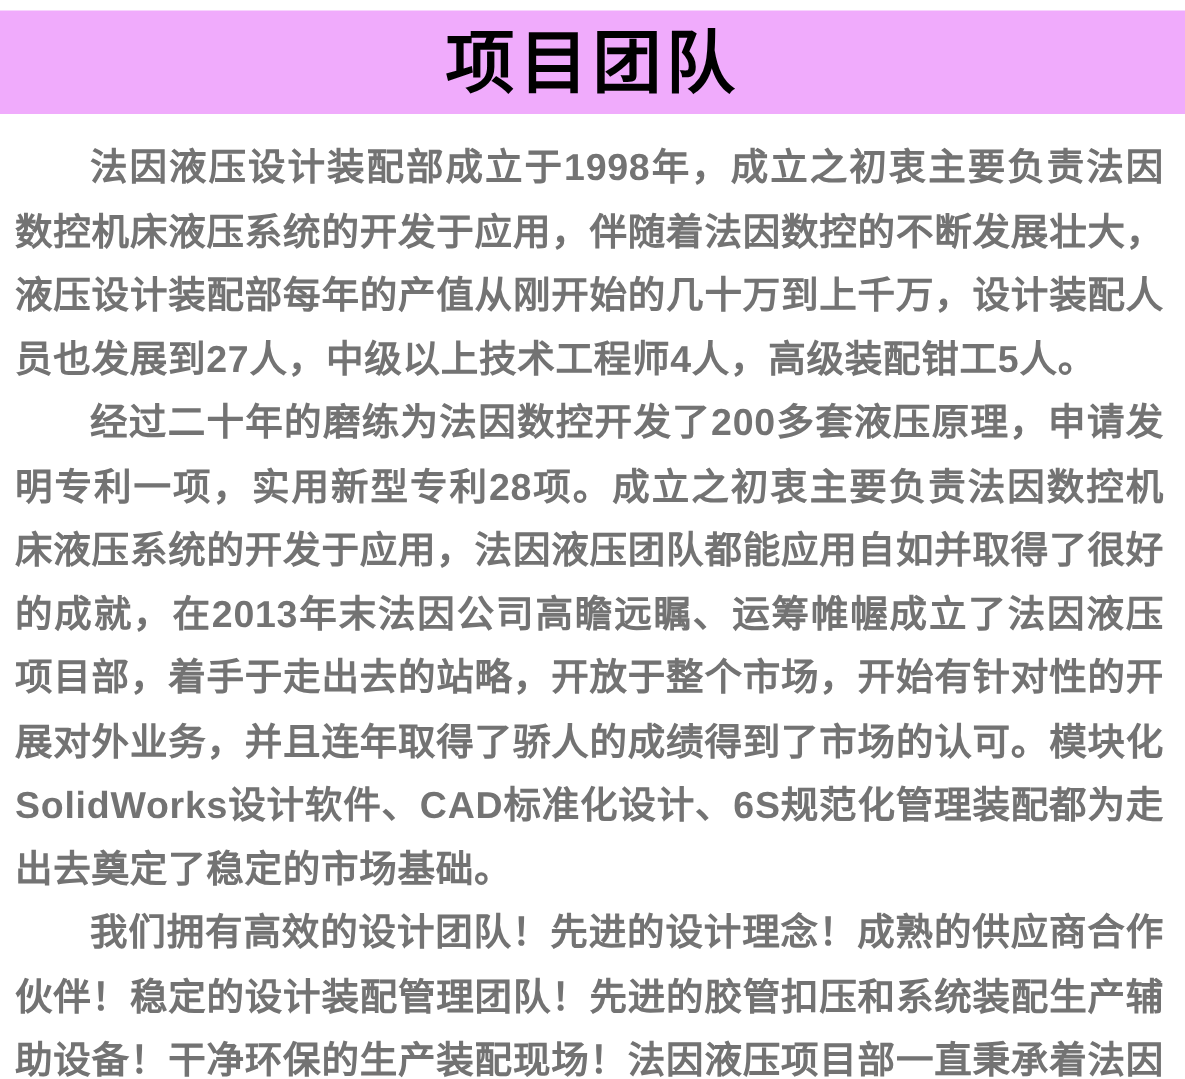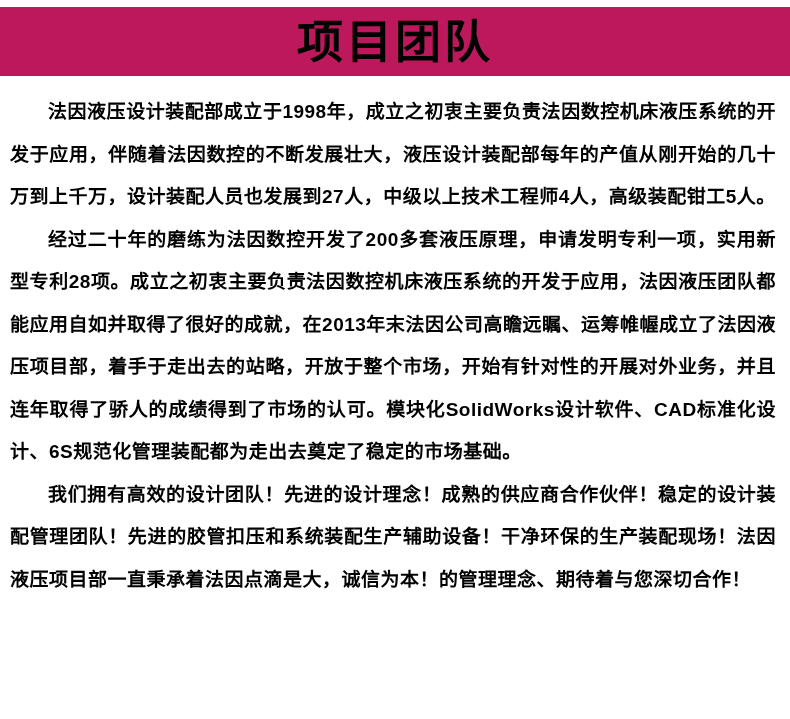--- a/index.html
+++ b/index.html
@@ -17,47 +17,47 @@
   .page {
     width: 790px;
     height: 719px;
     background: #ffffff;
     box-sizing: border-box;
   }
   .banner {
     margin-top: 7px;
     width: 790px;
     height: 69px;
-    background: #be185d;
+    background: #f0abfc;
     display: flex;
     align-items: center;
     justify-content: center;
   }
   .banner-title {
     margin: 0;
     font-size: 46px;
     line-height: 1;
     font-weight: bold;
     letter-spacing: 3px;
     color: #000000;
   }
   .content {
     box-sizing: border-box;
     width: 790px;
     padding: 15px 14px 0 10px;
   }
   .content p {
     margin: 0;
     text-indent: 2em;
-    font-size: 19px;
+    font-size: 25px;
     line-height: 42.5px;
     font-weight: bold;
     text-align: justify;
     letter-spacing: 0.5px;
-    color: #000000;
+    color: #737373;
   }
 </style>
 </head>
 <body>
 
 <div class="page">
 
   <div class="banner">
     <h1 class="banner-title">项目团队</h1>
   </div>

